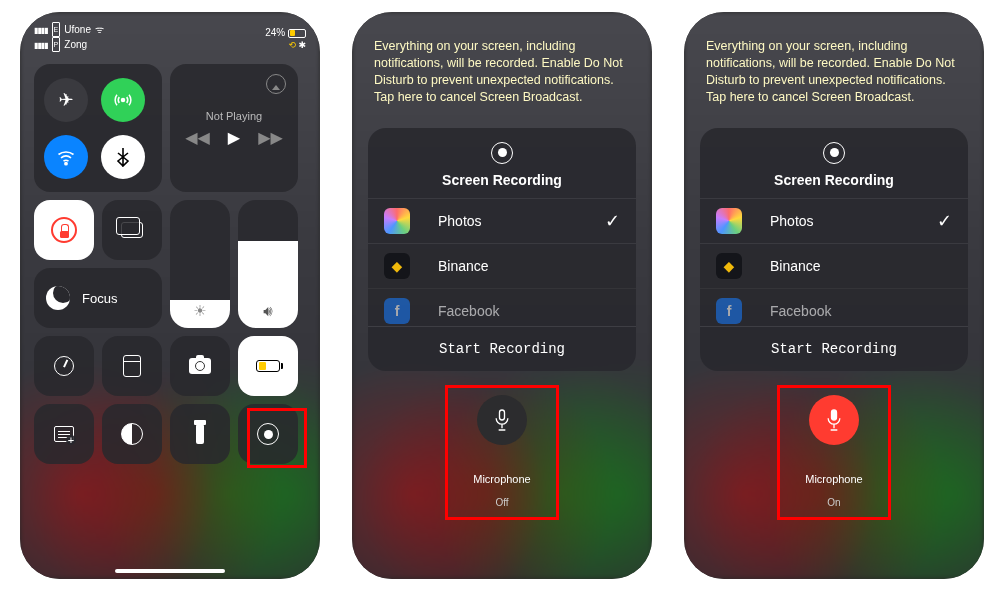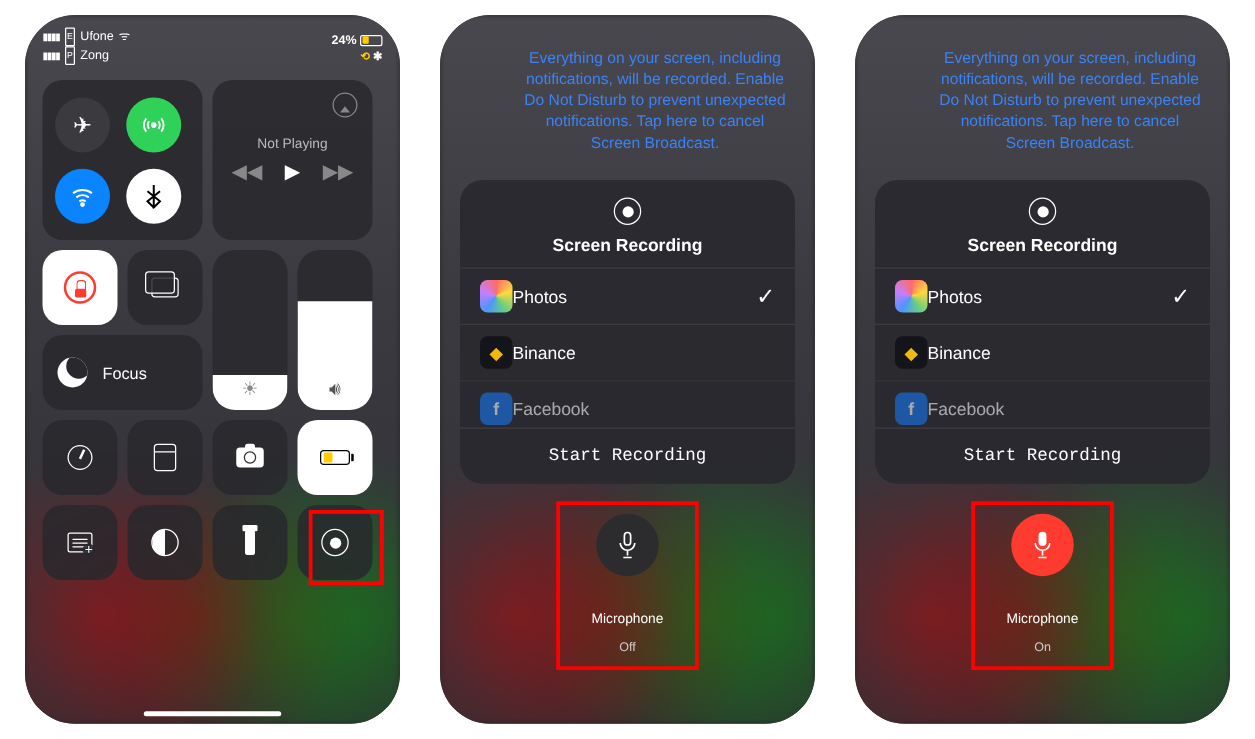--- a/index.html
+++ b/index.html
@@ -21,21 +21,21 @@
       radial-gradient(circle at 70% 85%, rgba(0,180,0,.3), transparent 25%),
       radial-gradient(circle at 90% 85%, rgba(0,180,0,.25), transparent 25%),
       linear-gradient(#48484e 0%, #3a3a40 40%, #2e2e34 100%);
     filter: blur(2px);
   }
   .content { position:relative; width:100%; height:100%; color:#fff; }
 
   
   .status { padding:10px 14px 4px; font-size:10px; display:flex; justify-content:space-between; align-items:flex-end;}
   .status-left div { display:flex; align-items:center; gap:4px; line-height:13px;}
-  .status-right { text-align:right; line-height:13px;font-weight:bold;}
+  .status-right { text-align:right; line-height:13px;}
   .bars::before{content:"▮▮▮▮"; letter-spacing:-1px; font-size:8px;}
   .sim{font-size:7px; border:0.5px solid #fff; padding:0 1px; border-radius:1px;}
 
   .cc { padding:8px 14px; display:grid; grid-template-columns: repeat(4, 60px); grid-auto-rows:60px; gap:8px;}
   .tile { background: rgba(40,40,45,.85); border-radius:16px; display:flex; align-items:center; justify-content:center; color:#fff;}
   .wide2 { grid-column: span 2; grid-row: span 2; }
   .tall2 { grid-row: span 2; }
 
   .conn { display:grid; grid-template-columns:1fr 1fr; grid-template-rows:1fr 1fr; gap:6px; padding:10px;}
   .circ { width:44px; height:44px; border-radius:50%; display:flex;align-items:center;justify-content:center; font-size:18px;}
@@ -82,26 +82,26 @@
   .torch-ic{width:8px;height:20px;background:#fff;border-radius:2px;position:relative;}
   .torch-ic::before{content:"";position:absolute;width:12px;height:5px;background:#fff;border-radius:1px;left:-2px;top:-4px;}
   .rec-ic{width:22px;height:22px;border:1.8px solid #fff;border-radius:50%;display:flex;align-items:center;justify-content:center;}
   .rec-ic::after{content:"";width:9px;height:9px;background:#fff;border-radius:50%;}
 
   .hi{ position:absolute; border:3px solid #ff0000;}
   .hi1{ width:60px; height:60px; right:13px; bottom:111px;}
   .home-ind{position:absolute;bottom:6px;left:50%;transform:translateX(-50%);width:110px;height:4px;border-radius:3px;background:#fff;}
 
   
-  .msg{ font-size:12.5px; text-align:center; padding: 26px 22px 16px; line-height:1.35; color:#3b82f6;margin-left:44px;}
+  .msg{ font-size:12.5px; padding: 26px 22px 16px; line-height:1.35; color:#fef9c3;}
   .panel{ margin:6px 16px 0; background:rgba(40,40,45,.88); border-radius:18px; overflow:hidden;}
   .panel-hd{ text-align:center; padding:14px 10px 10px;}
   .panel-hd .rec-ic{margin:0 auto 8px;}
   .panel-title{font-size:14px;font-weight:600;}
-  .app-row{display:flex;align-items:center;gap:0;padding:9px 16px;font-size:14px;border-top:0.5px solid rgba(255,255,255,.08);}
+  .app-row{display:flex;align-items:center;gap:28px;padding:9px 16px;font-size:14px;border-top:0.5px solid rgba(255,255,255,.08);}
   .app-row.fade{opacity:.6; padding-bottom:2px;}
   .app-ic{width:26px;height:26px;border-radius:6px;flex-shrink:0;}
   .ic-photos{background:conic-gradient(#ff6b6b,#ffd93d,#6bcf7f,#4d96ff,#c77dff,#ff6b6b);}
   .ic-binance{background:#14151a;display:flex;align-items:center;justify-content:center;color:#f0b90b;font-size:14px;}
   .ic-binance::after{content:"◆";}
   .ic-fb{background:#1877f2;display:flex;align-items:center;justify-content:center;color:#fff;font-weight:700;}
   .check{margin-left:auto;font-size:18px;}
   .start-row{text-align:center;padding:14px 0;font-size:14px;border-top:0.5px solid rgba(255,255,255,.1);font-family:Liberation Mono, monospace;}
 
   .mic-block{ margin:24px auto 0; width:110px; text-align:center; position:relative;}

